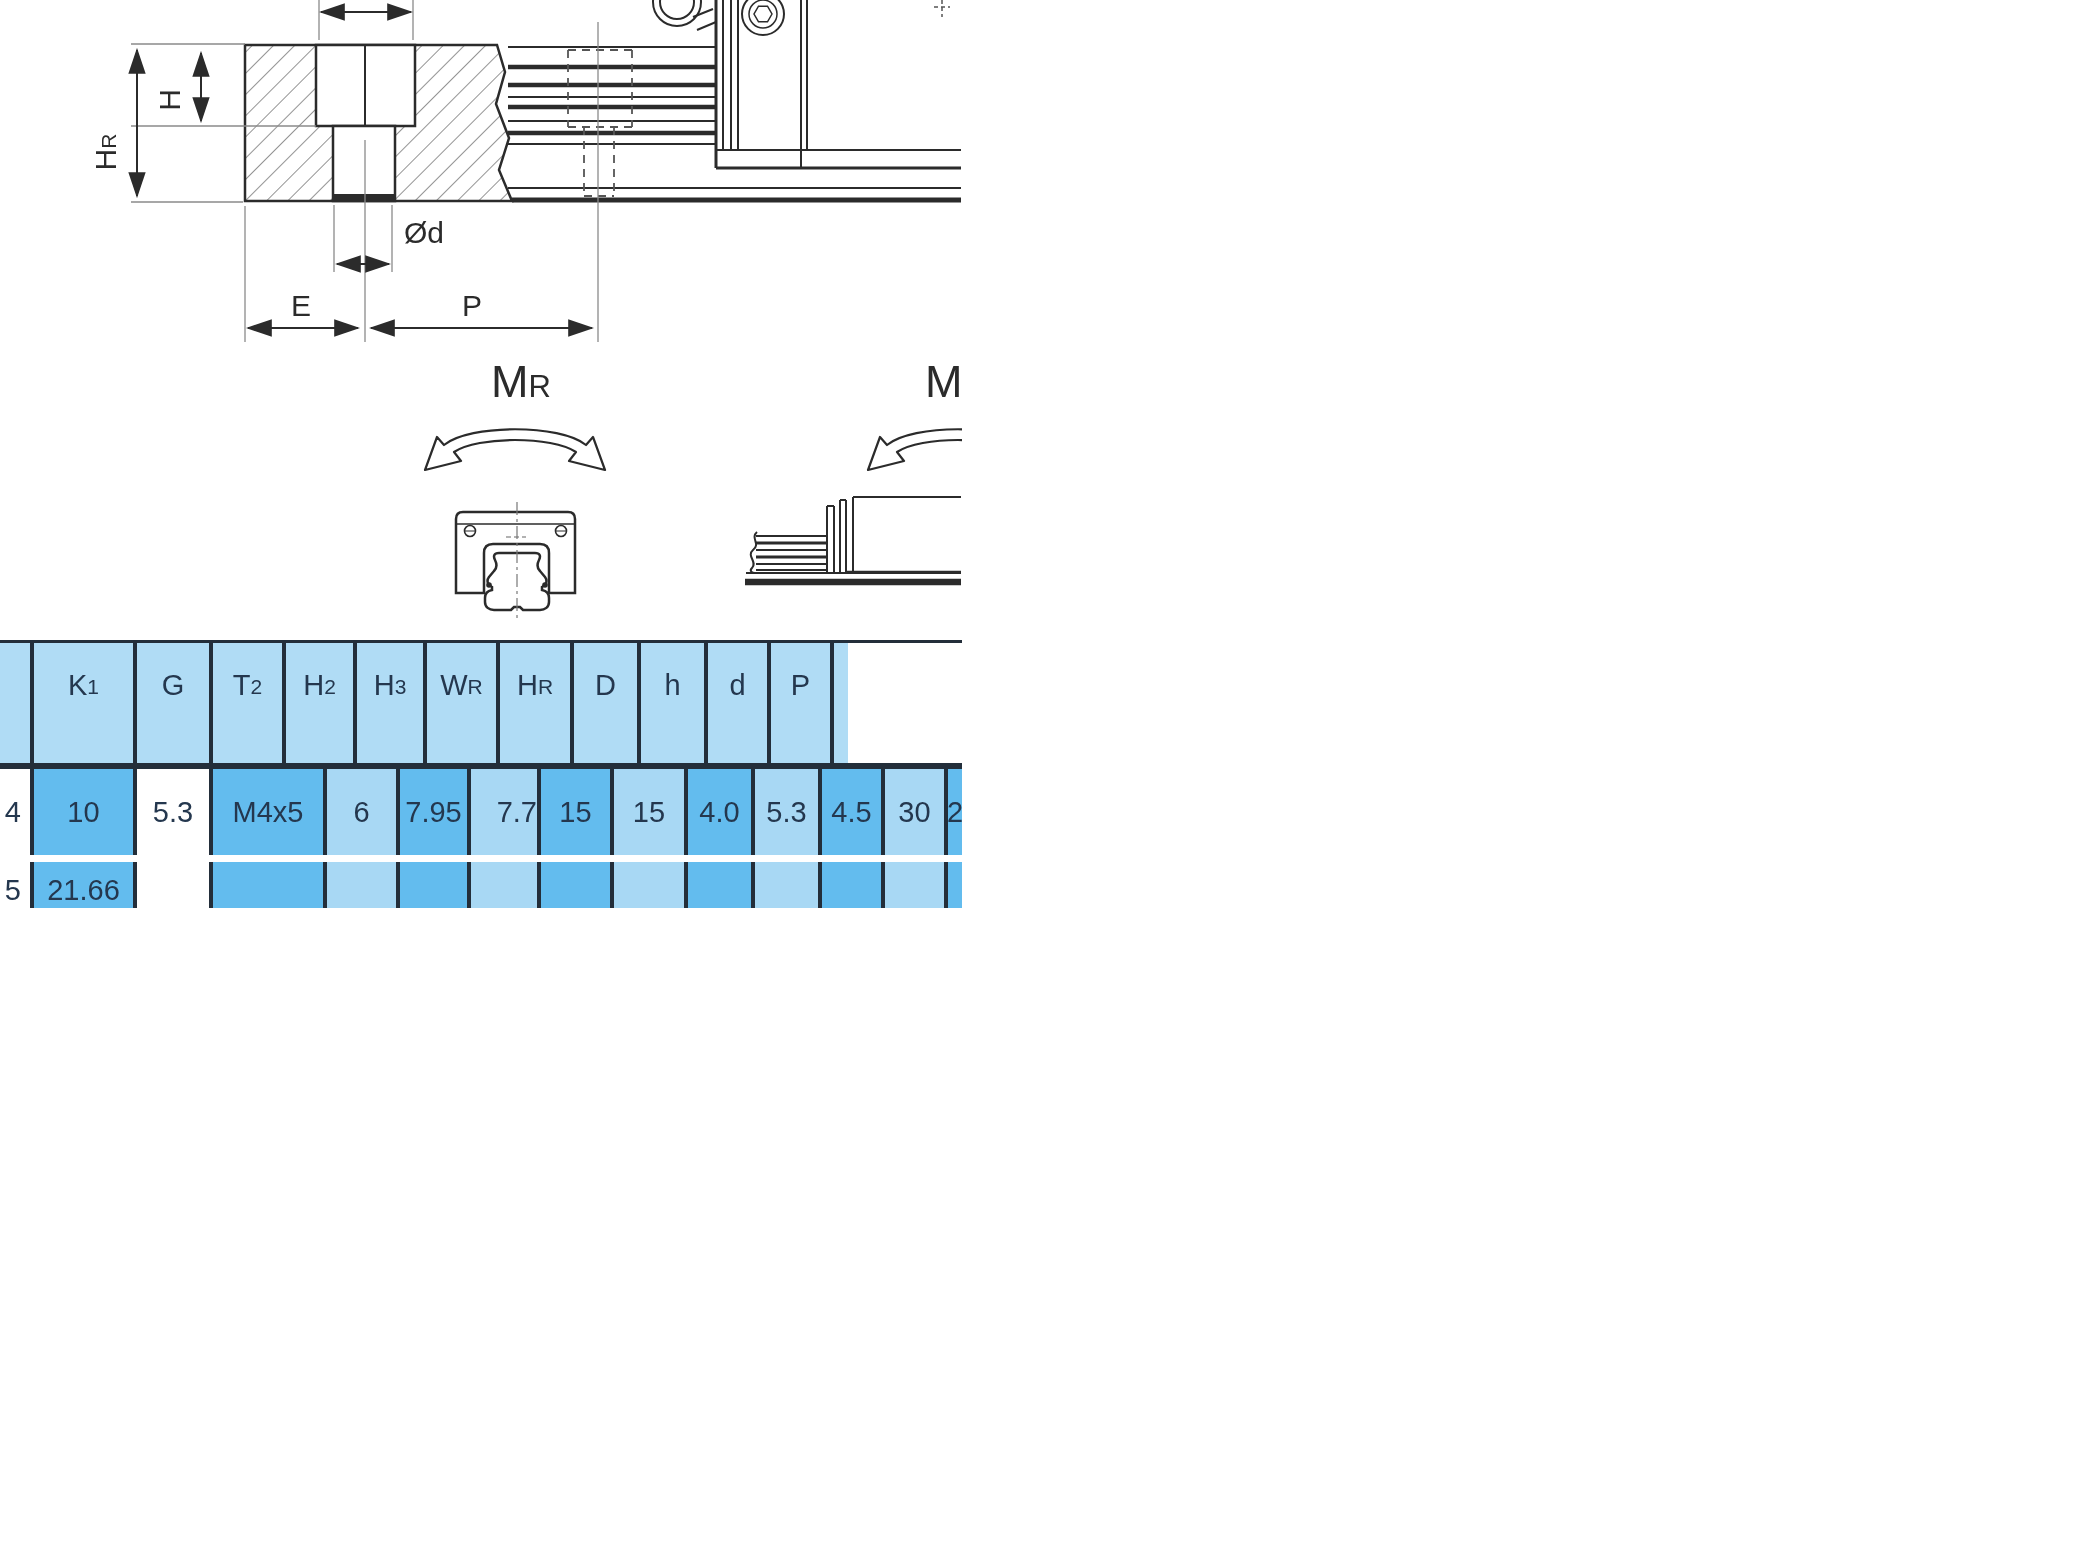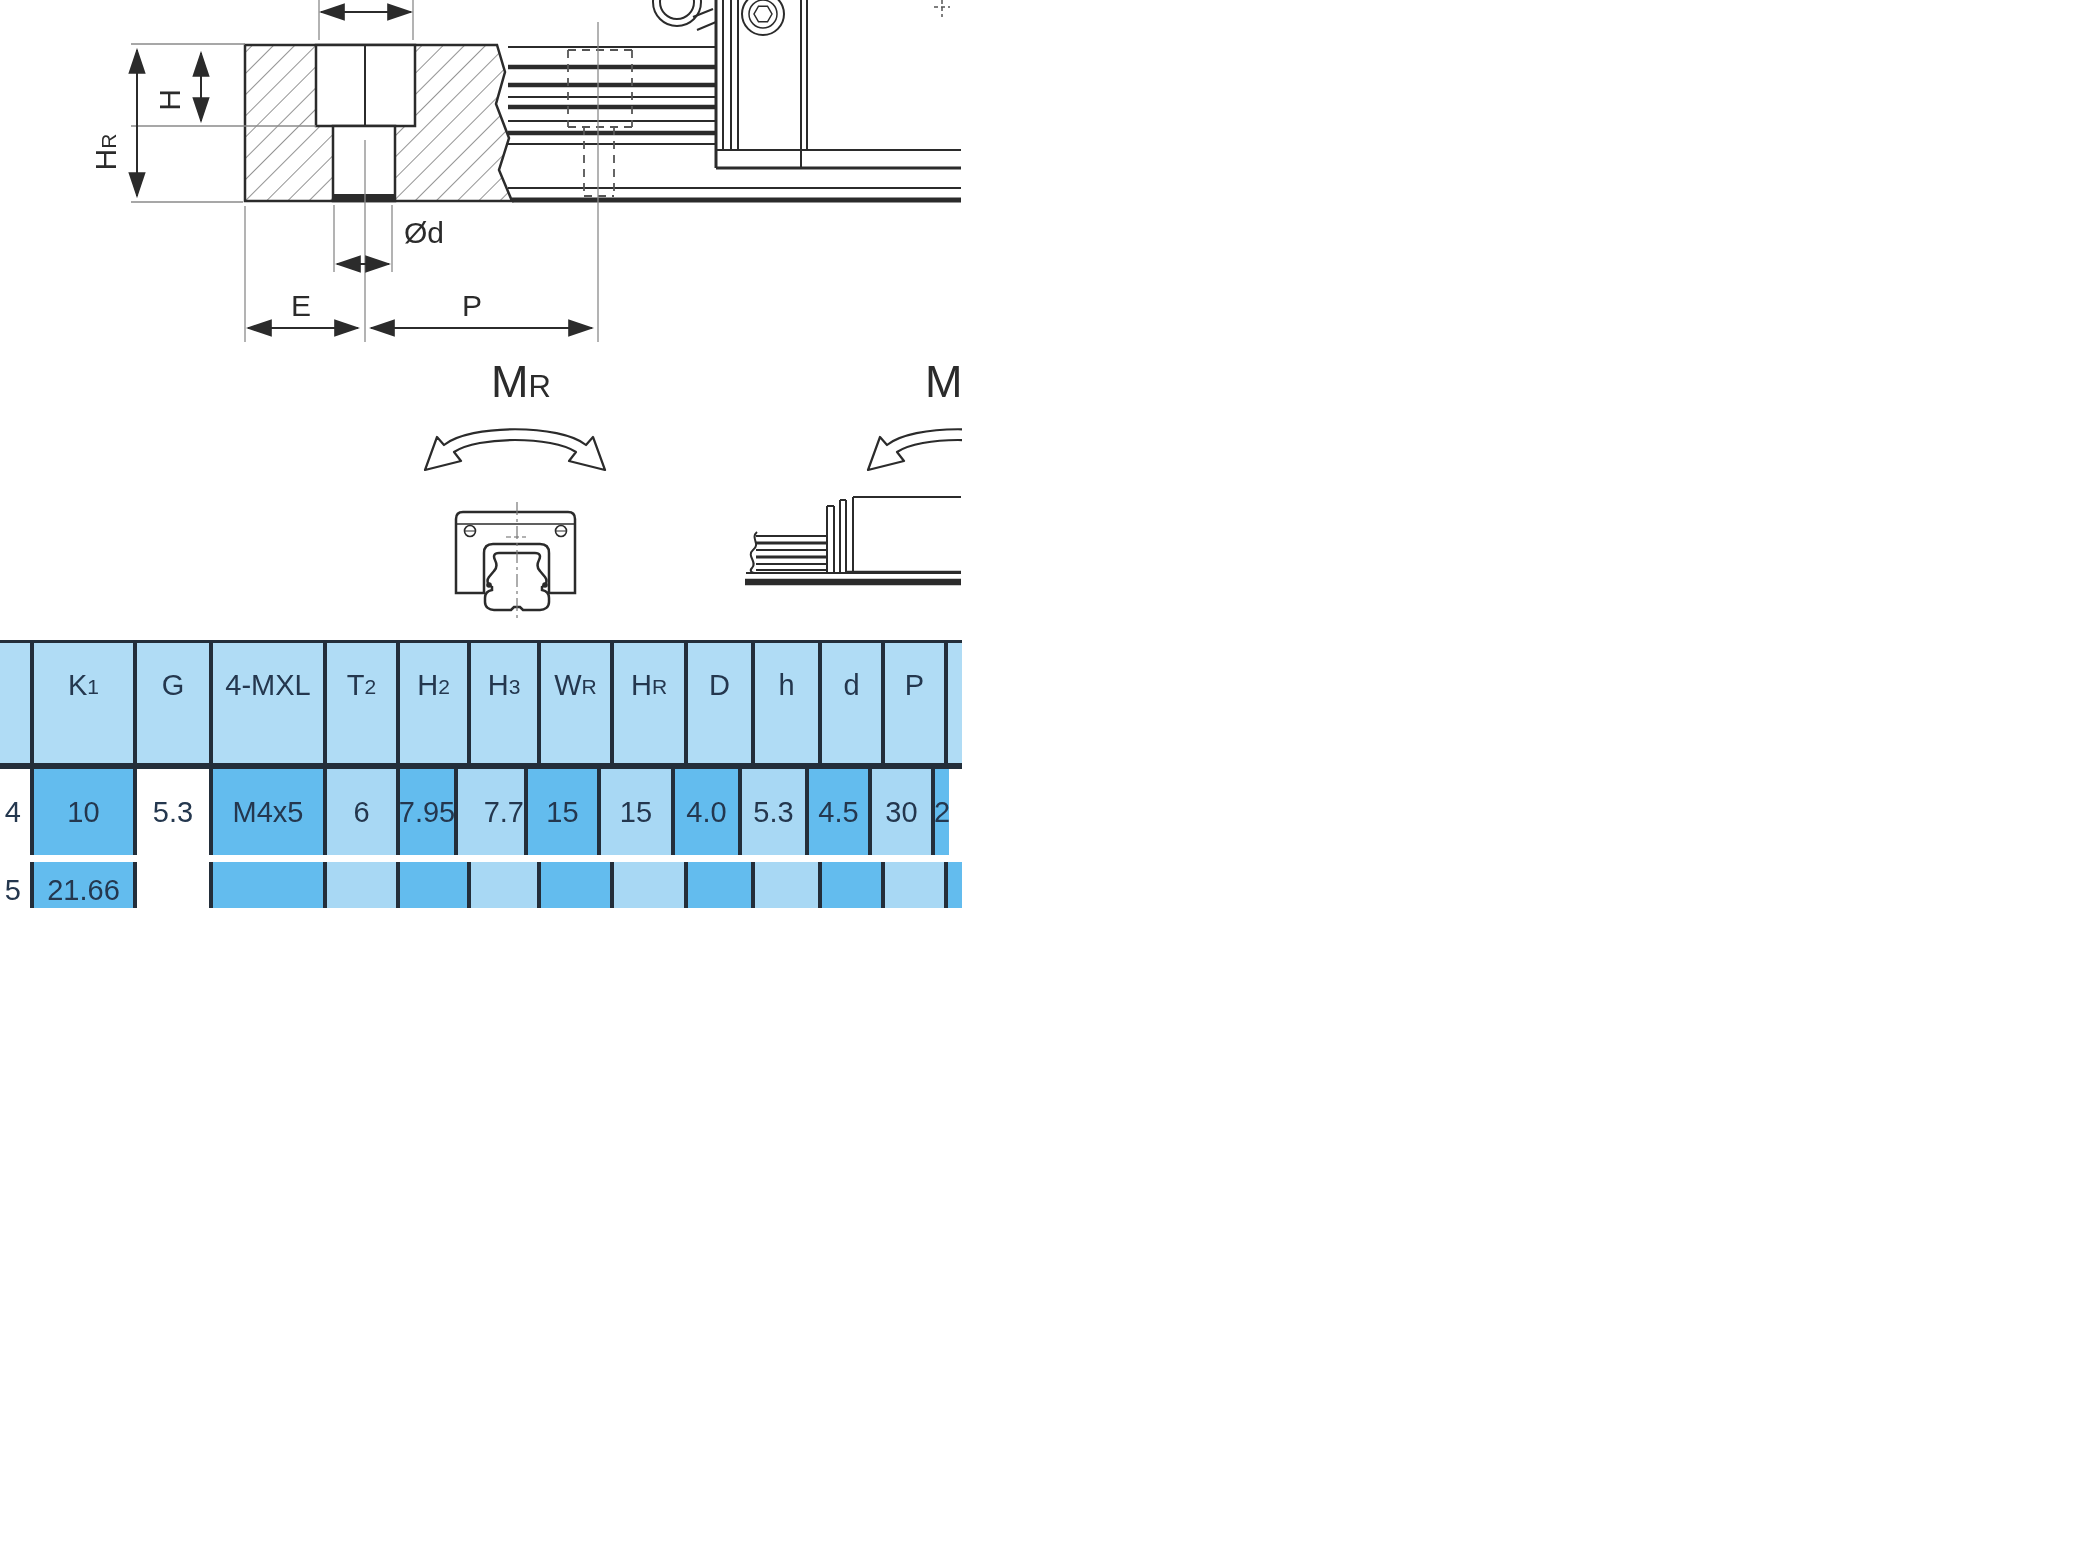--- a/index.html
+++ b/index.html
@@ -182,23 +182,20 @@
         <div class="tcell cell-first" style="width: 30px; background: rgb(176, 220, 245);">
           <span></span>
         </div>
         <div class="tcell bordered" style="width: 103px; background: rgb(176, 220, 245);">
           <span>K</span>
           <span class="subchar">1</span>
         </div>
         <div class="tcell bordered" style="width: 76px; background: rgb(176, 220, 245);">
           <span>G</span>
         </div>
-        <div class="tcell bordered" style="width: 114px; background: rgb(176, 220, 245);">
-          <span>4-MXL</span>
-        </div>
         <div class="tcell bordered" style="width: 73px; background: rgb(176, 220, 245);">
           <span>T</span>
           <span class="subchar">2</span>
         </div>
         <div class="tcell bordered" style="width: 71px; background: rgb(176, 220, 245);">
           <span>H</span>
           <span class="subchar">2</span>
         </div>
         <div class="tcell bordered" style="width: 70px; background: rgb(176, 220, 245);">
           <span>H</span>
@@ -238,21 +235,21 @@
         </div>
         <div class="tcell bordered" style="width: 76px; background: rgb(255, 255, 255);">
           <span>5.3</span>
         </div>
         <div class="tcell bordered" style="width: 114px; background: rgb(99, 188, 238);">
           <span>M4x5</span>
         </div>
         <div class="tcell bordered" style="width: 73px; background: rgb(168, 216, 244);">
           <span>6</span>
         </div>
-        <div class="tcell bordered" style="width: 58px; background: rgb(99, 188, 238);">
+        <div class="tcell bordered" style="width: 71px; background: rgb(99, 188, 238);">
           <span>7.95</span>
         </div>
         <div class="tcell bordered" style="width: 70px; background: rgb(168, 216, 244); justify-content: flex-end;">
           <span>7.7</span>
         </div>
         <div class="tcell bordered" style="width: 73px; background: rgb(99, 188, 238);">
           <span>15</span>
         </div>
         <div class="tcell bordered" style="width: 74px; background: rgb(168, 216, 244);">
           <span>15</span>

